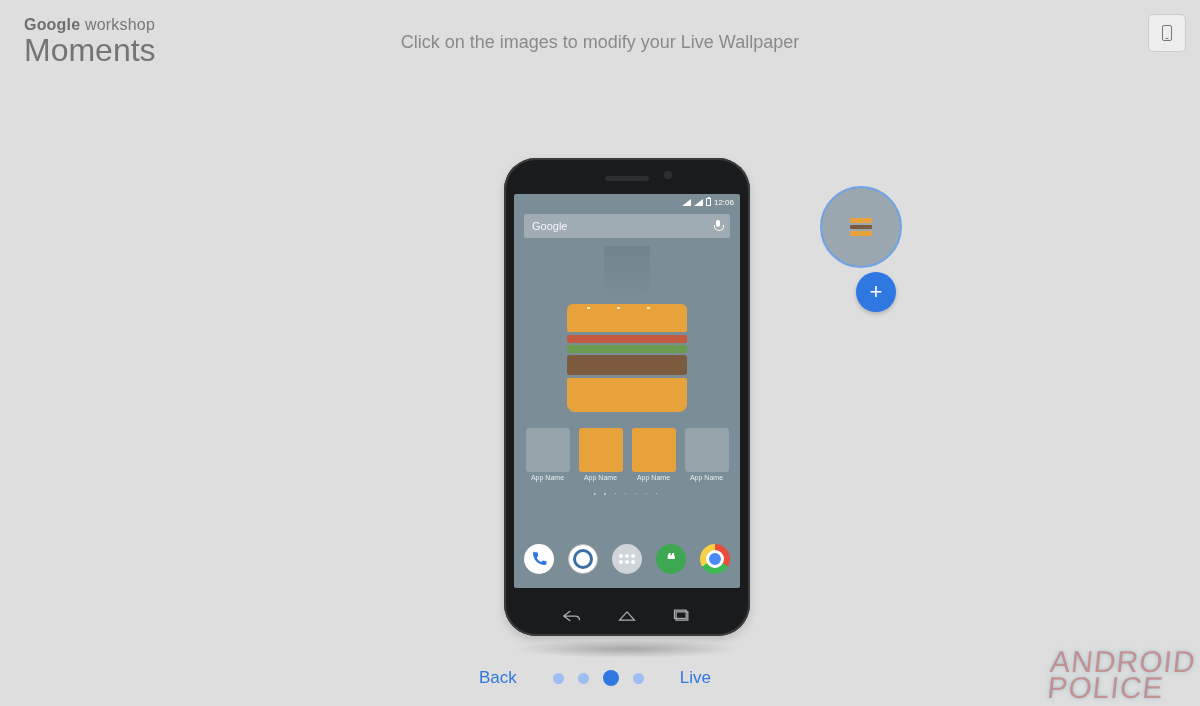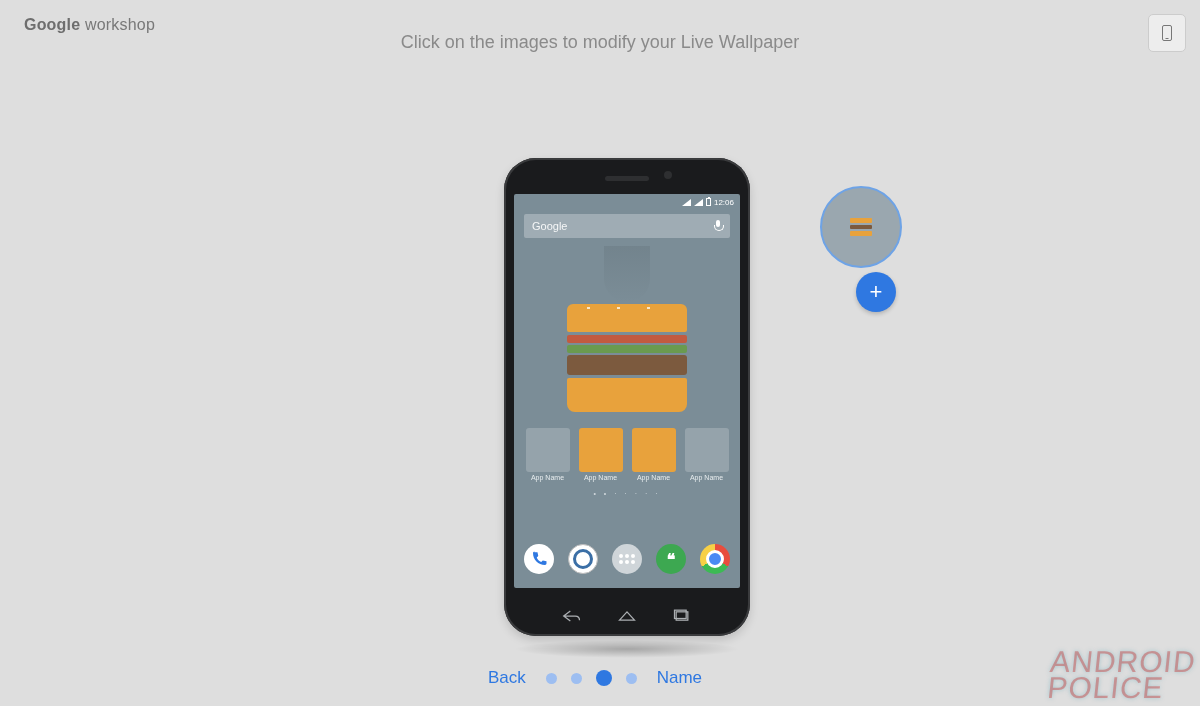--- a/index.html
+++ b/index.html
@@ -72,38 +72,39 @@
 .navkeys svg{width:20px;height:16px;stroke:#acb0b3;fill:none;stroke-width:1.5;}
 
 
 .bubble-preview{position:absolute;left:820px;top:186px;width:82px;height:82px;border-radius:50%;background:#9aa7af;border:2px solid #6ea3e6;display:flex;align-items:center;justify-content:center;cursor:pointer;}
 .bubble-preview .mini{width:22px;}
 .bubble-preview .mini div{height:5px;background:#e8a23c;margin:2px 0;border-radius:1px;}
 .bubble-preview .mini .mid{background:#7c5a3e;height:4px;}
 .bubble-add{position:absolute;left:856px;top:272px;width:40px;height:40px;border-radius:50%;background:#2f78e1;color:#fff;display:flex;align-items:center;justify-content:center;font-size:22px;cursor:pointer;box-shadow:0 2px 4px rgba(0,0,0,.2);}
 
 
-.footer{position:absolute;left:0;right:10px;bottom:18px;display:flex;justify-content:center;align-items:center;gap:20px;color:#2f78e1;font-size:17px;}
+.footer{position:absolute;left:0;right:10px;bottom:18px;display:flex;justify-content:center;align-items:center;gap:36px;color:#2f78e1;font-size:17px;}
 .footer .link{cursor:pointer;}
 .dots{display:flex;gap:14px;align-items:center;}
 .dots .d{width:11px;height:11px;border-radius:50%;background:#9dbef1;cursor:pointer;}
 .dots .d.active{width:16px;height:16px;background:#2f78e1;}
 
 
 .wm{position:absolute;right:6px;bottom:6px;font-family:Impact,sans-serif;font-size:30px;letter-spacing:1px;line-height:.85;transform:skewX(-6deg);color:rgba(199,66,66,.45);text-shadow:0 0 4px rgba(94,170,185,.5);}
 .wm span{display:block;}
 </style>
 </head>
 <body>
 
 <div class="brand">
   <div class="brand-top">
     <b>Google</b>
     <span>workshop</span>
   </div>
+  <div class="brand-main">Moments</div>
 </div>
 <div class="instruction">Click on the images to modify your Live Wallpaper</div>
 <div class="corner-btn">
   <div class="device"></div>
 </div>
 
 <div class="phone-shadow"></div>
 <div class="phone">
   <div class="screen">
     <div class="status">
@@ -186,19 +187,19 @@
 </div>
 
 <div class="footer">
   <span class="link">Back</span>
   <div class="dots">
     <div class="d"></div>
     <div class="d"></div>
     <div class="d active"></div>
     <div class="d"></div>
   </div>
-  <span class="link">Name</span>
+  <span class="link">Live</span>
 </div>
 
 <div class="wm">
   <span>ANDROID</span>
   <span>POLICE</span>
 </div>
 
 </body></html>

